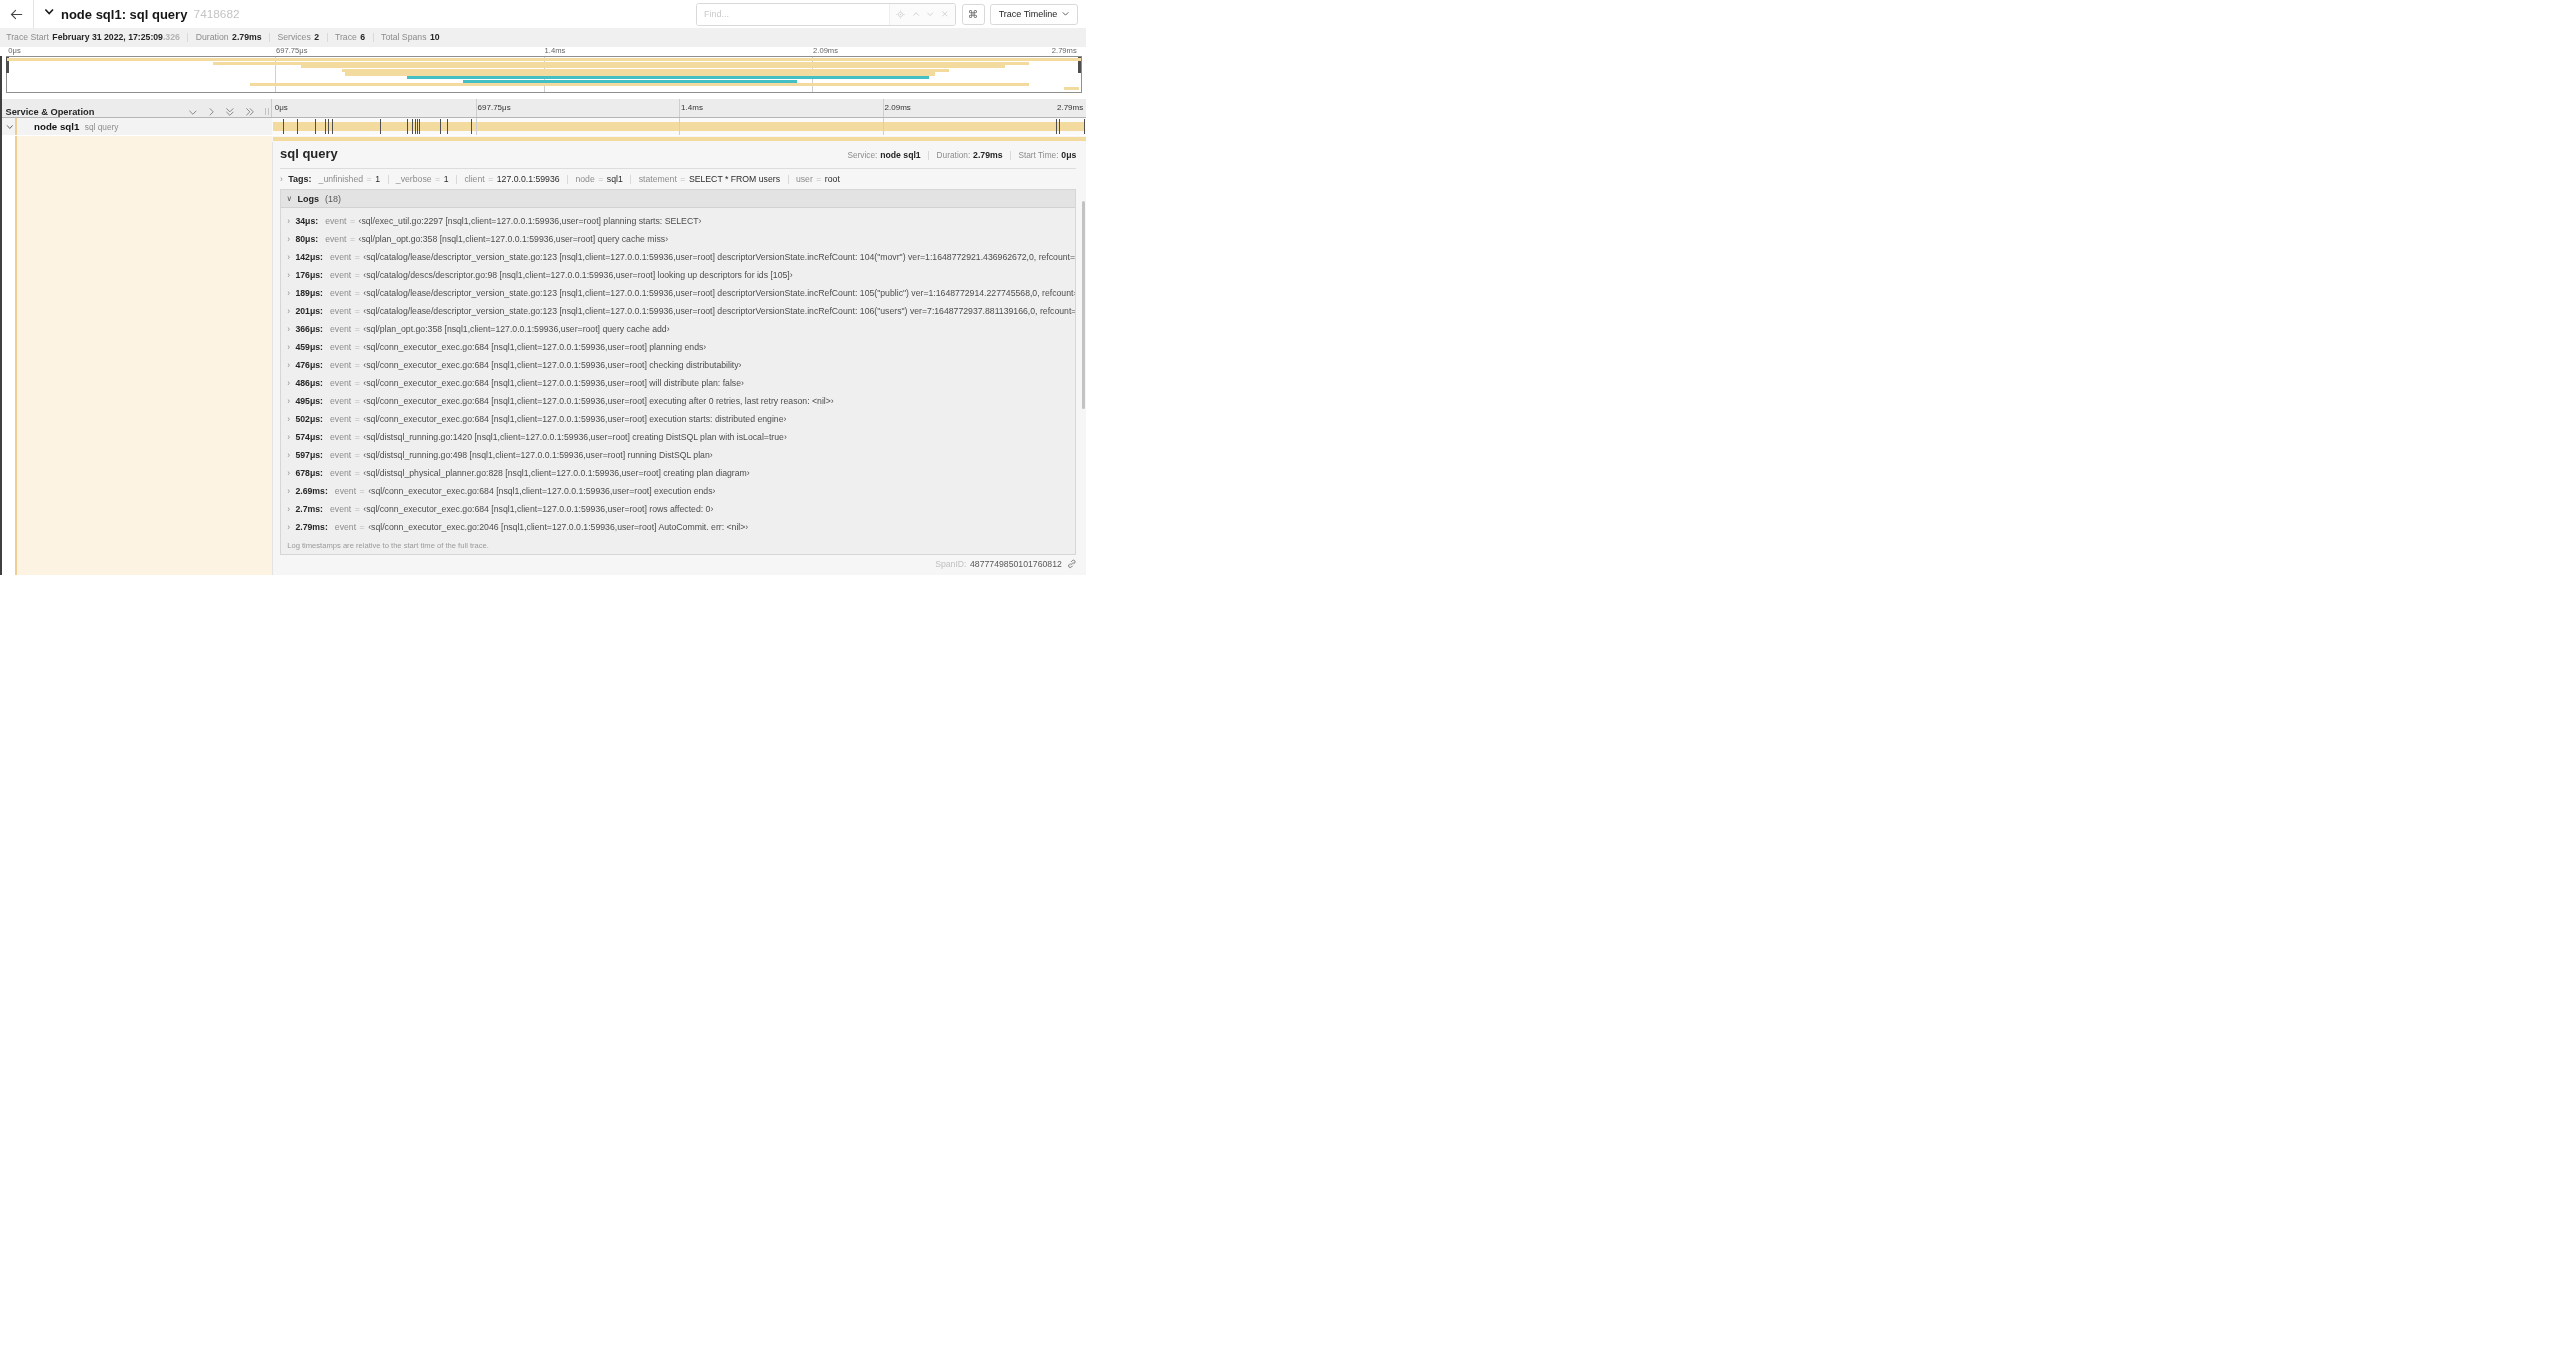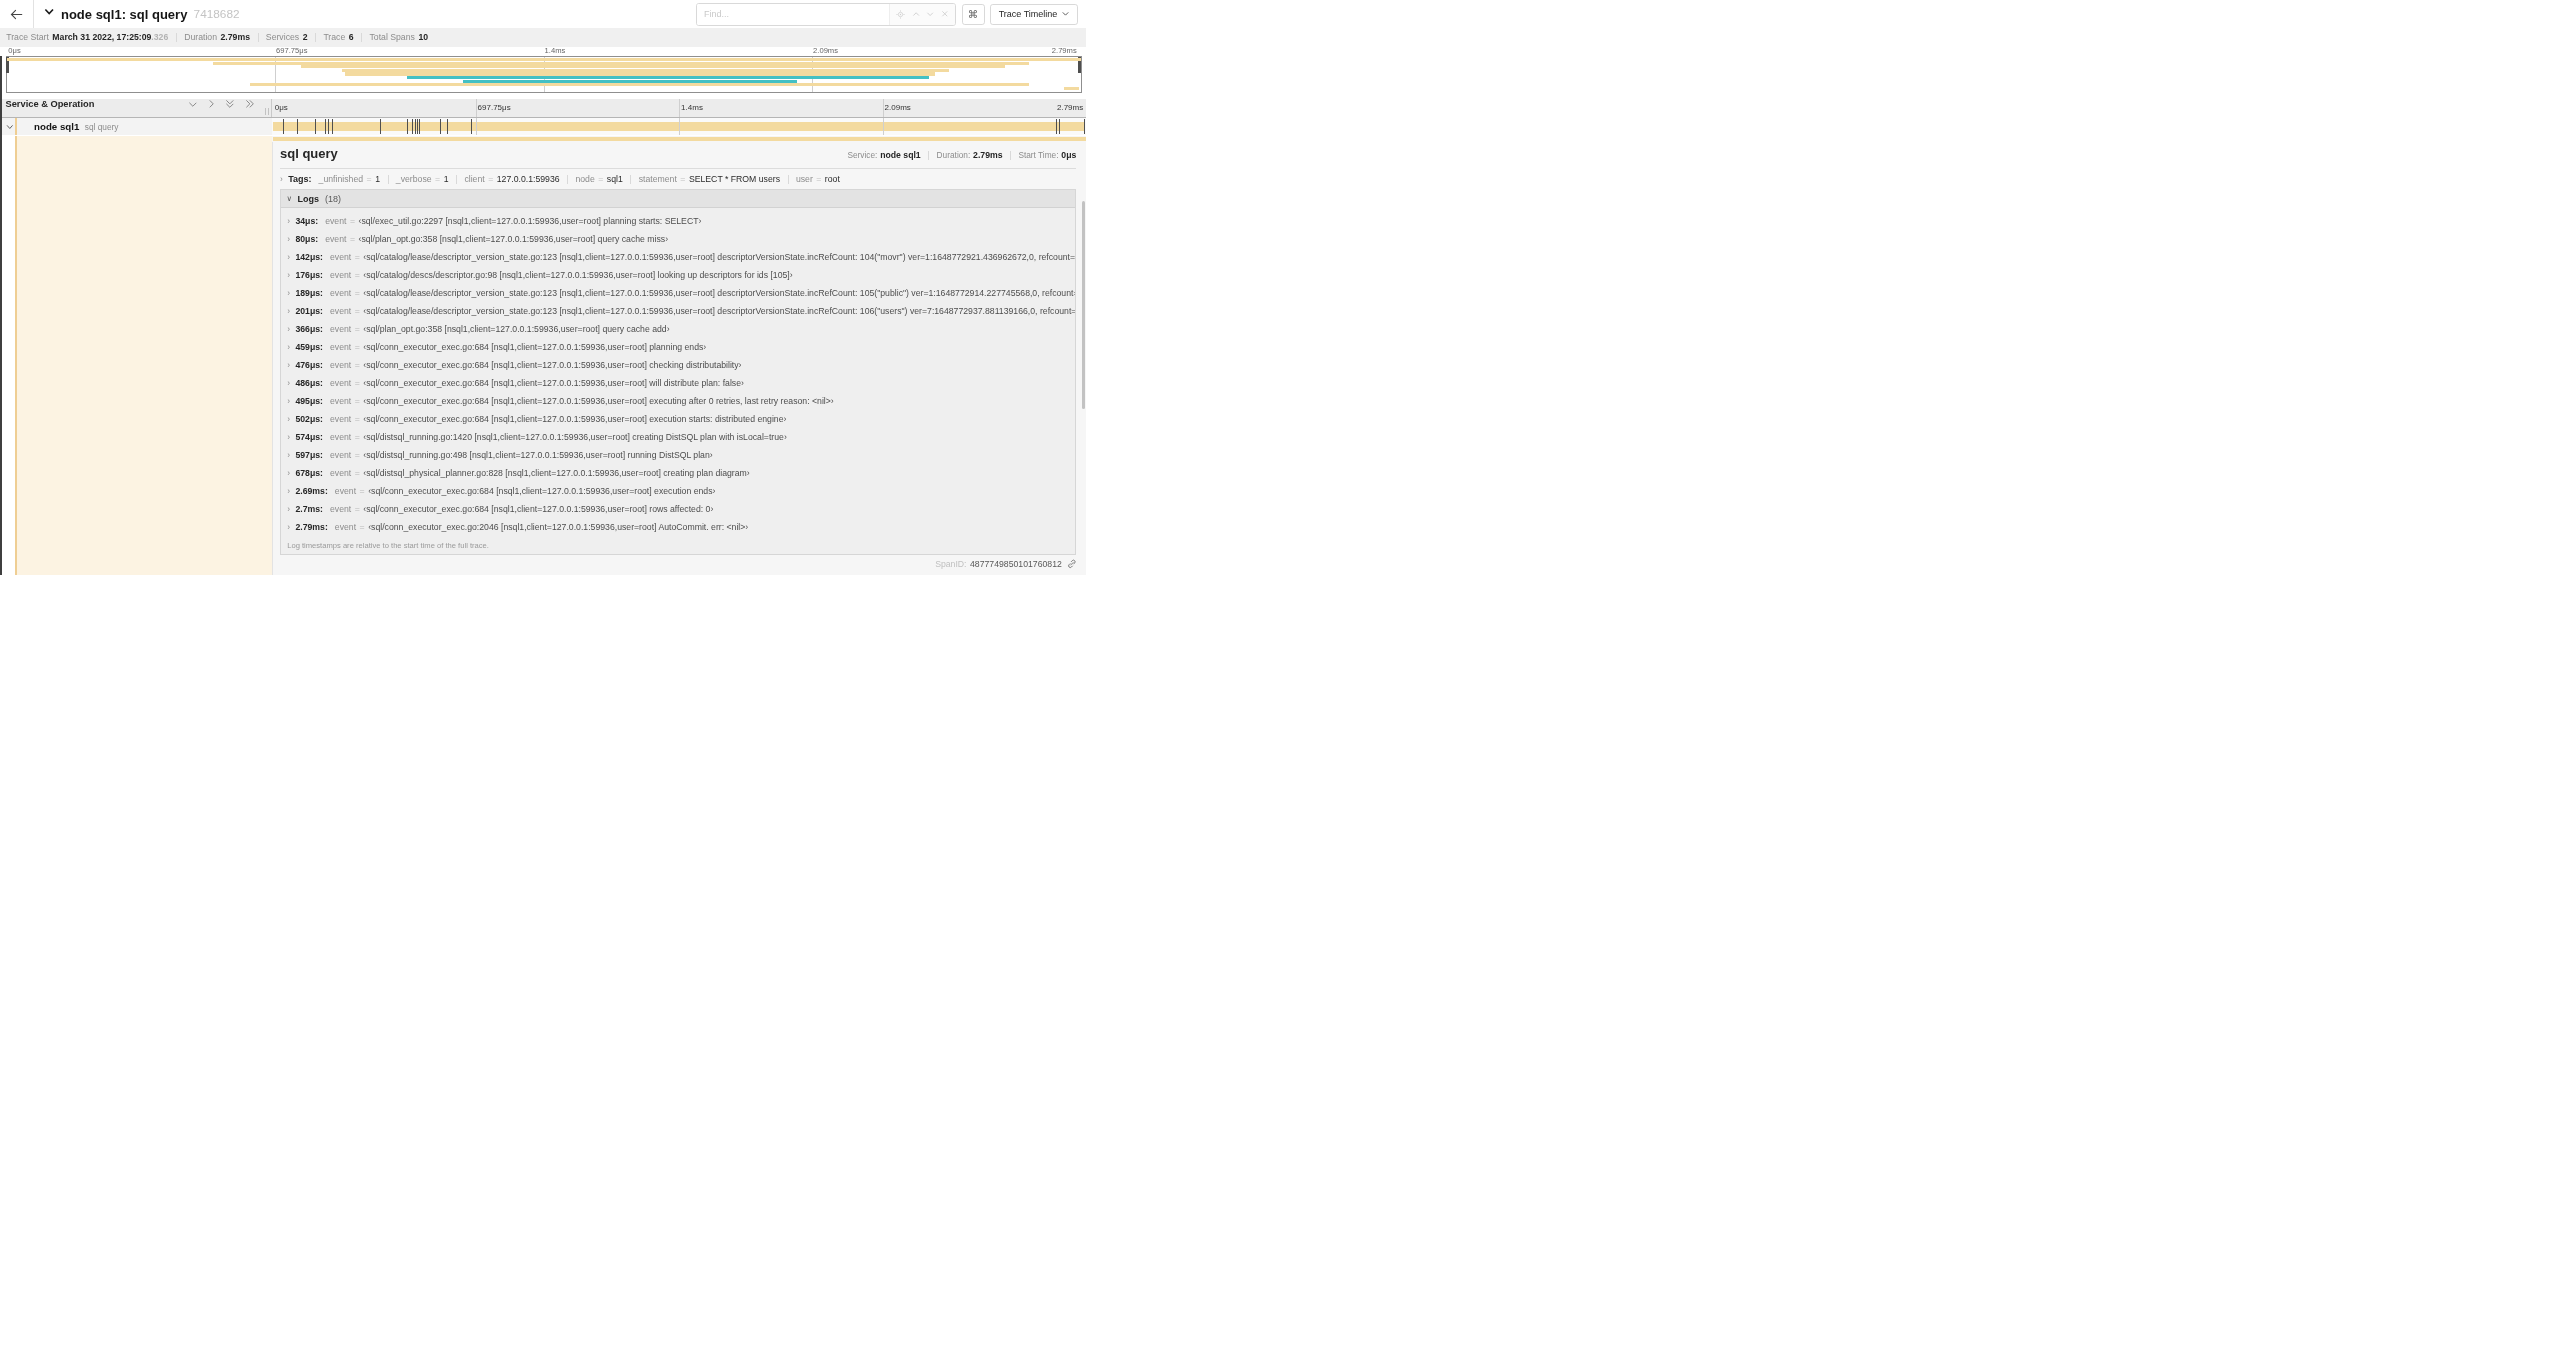--- a/index.html
+++ b/index.html
@@ -26,21 +26,21 @@
   .vsep{width:0.7px;height:9px;background:#d9d9d9;margin:0 7.6px;}
   
   .mapticks{position:absolute;top:46px;left:5.5px;width:1074px;height:9px;font-size:7.6px;color:#666;}
   .tick{position:absolute;top:0;white-space:nowrap;}
   .minimap{position:absolute;top:56px;left:5.5px;width:1074px;height:35px;border:0.7px solid #8f8f8f;background:#fff;cursor:crosshair;}
   .gridline{position:absolute;top:0;bottom:0;width:0.7px;background:#cfcfcf;}
   .mm-span{position:absolute;}
   .mm-handle{position:absolute;top:0;width:2.8px;height:46%;background:#4e4e4e;cursor:ew-resize;}
   
   .tlheader{position:absolute;top:99px;left:0;right:0;height:18.7px;background:#ececec;border-bottom:0.7px solid #b5b5b5;display:flex;box-sizing:border-box;}
-  .tlh-left{width:272px;flex:none;border-right:0.7px solid #c9c9c9;display:flex;align-items:flex-start;position:relative;box-sizing:border-box;}
+  .tlh-left{width:272px;flex:none;border-right:0.7px solid #c9c9c9;display:flex;align-items:flex-end;position:relative;box-sizing:border-box;}
   .soh-title{font-size:9.3px;font-weight:700;color:#262626;margin-left:5.5px;}
   .soh-icons{margin-left:auto;display:flex;gap:9.7px;margin-right:16.6px;align-items:center;}
   .soh-icons span{cursor:pointer;}
   .colresize{position:absolute;right:2.1px;bottom:2.1px;display:flex;gap:1.4px;cursor:col-resize;}
   .colresize i{display:block;width:1.4px;height:7px;background:#c2c2c2;}
   .tlh-right{flex:1;position:relative;font-size:8px;color:#333;}
   
   .rowleft{position:absolute;top:118px;left:0;width:272px;height:17.3px;background:#f3f3f3;display:flex;align-items:center;cursor:pointer;}
   .row-accent{position:absolute;left:14.5px;top:0;bottom:0;width:2.8px;}
   .svcname{margin-left:21px;font-size:9.7px;font-weight:700;color:#141414;}
@@ -143,21 +143,21 @@
             <svg width="7" height="5.5" viewBox="0 0 10 8">
               <polyline points="1,2 5,6 9,2" stroke="#595959" stroke-width="1.4" fill="none"></polyline>
             </svg>
           </span>
       </button>
     </div>
   </div>
 
   <div class="subbar">
     <span>Trace Start</span>
-    <b>March 31 2022, 17:25:09</b>
+    <b>February 31 2022, 17:25:09</b>
     <b class="frac">.326</b>
     <span class="vsep"></span>
     <span>Duration</span>
     <b>2.79ms</b>
     <span class="vsep"></span>
     <span>Services</span>
     <b>2</b>
     <span class="vsep"></span>
     <span>Trace</span>
     <b>6</b>

